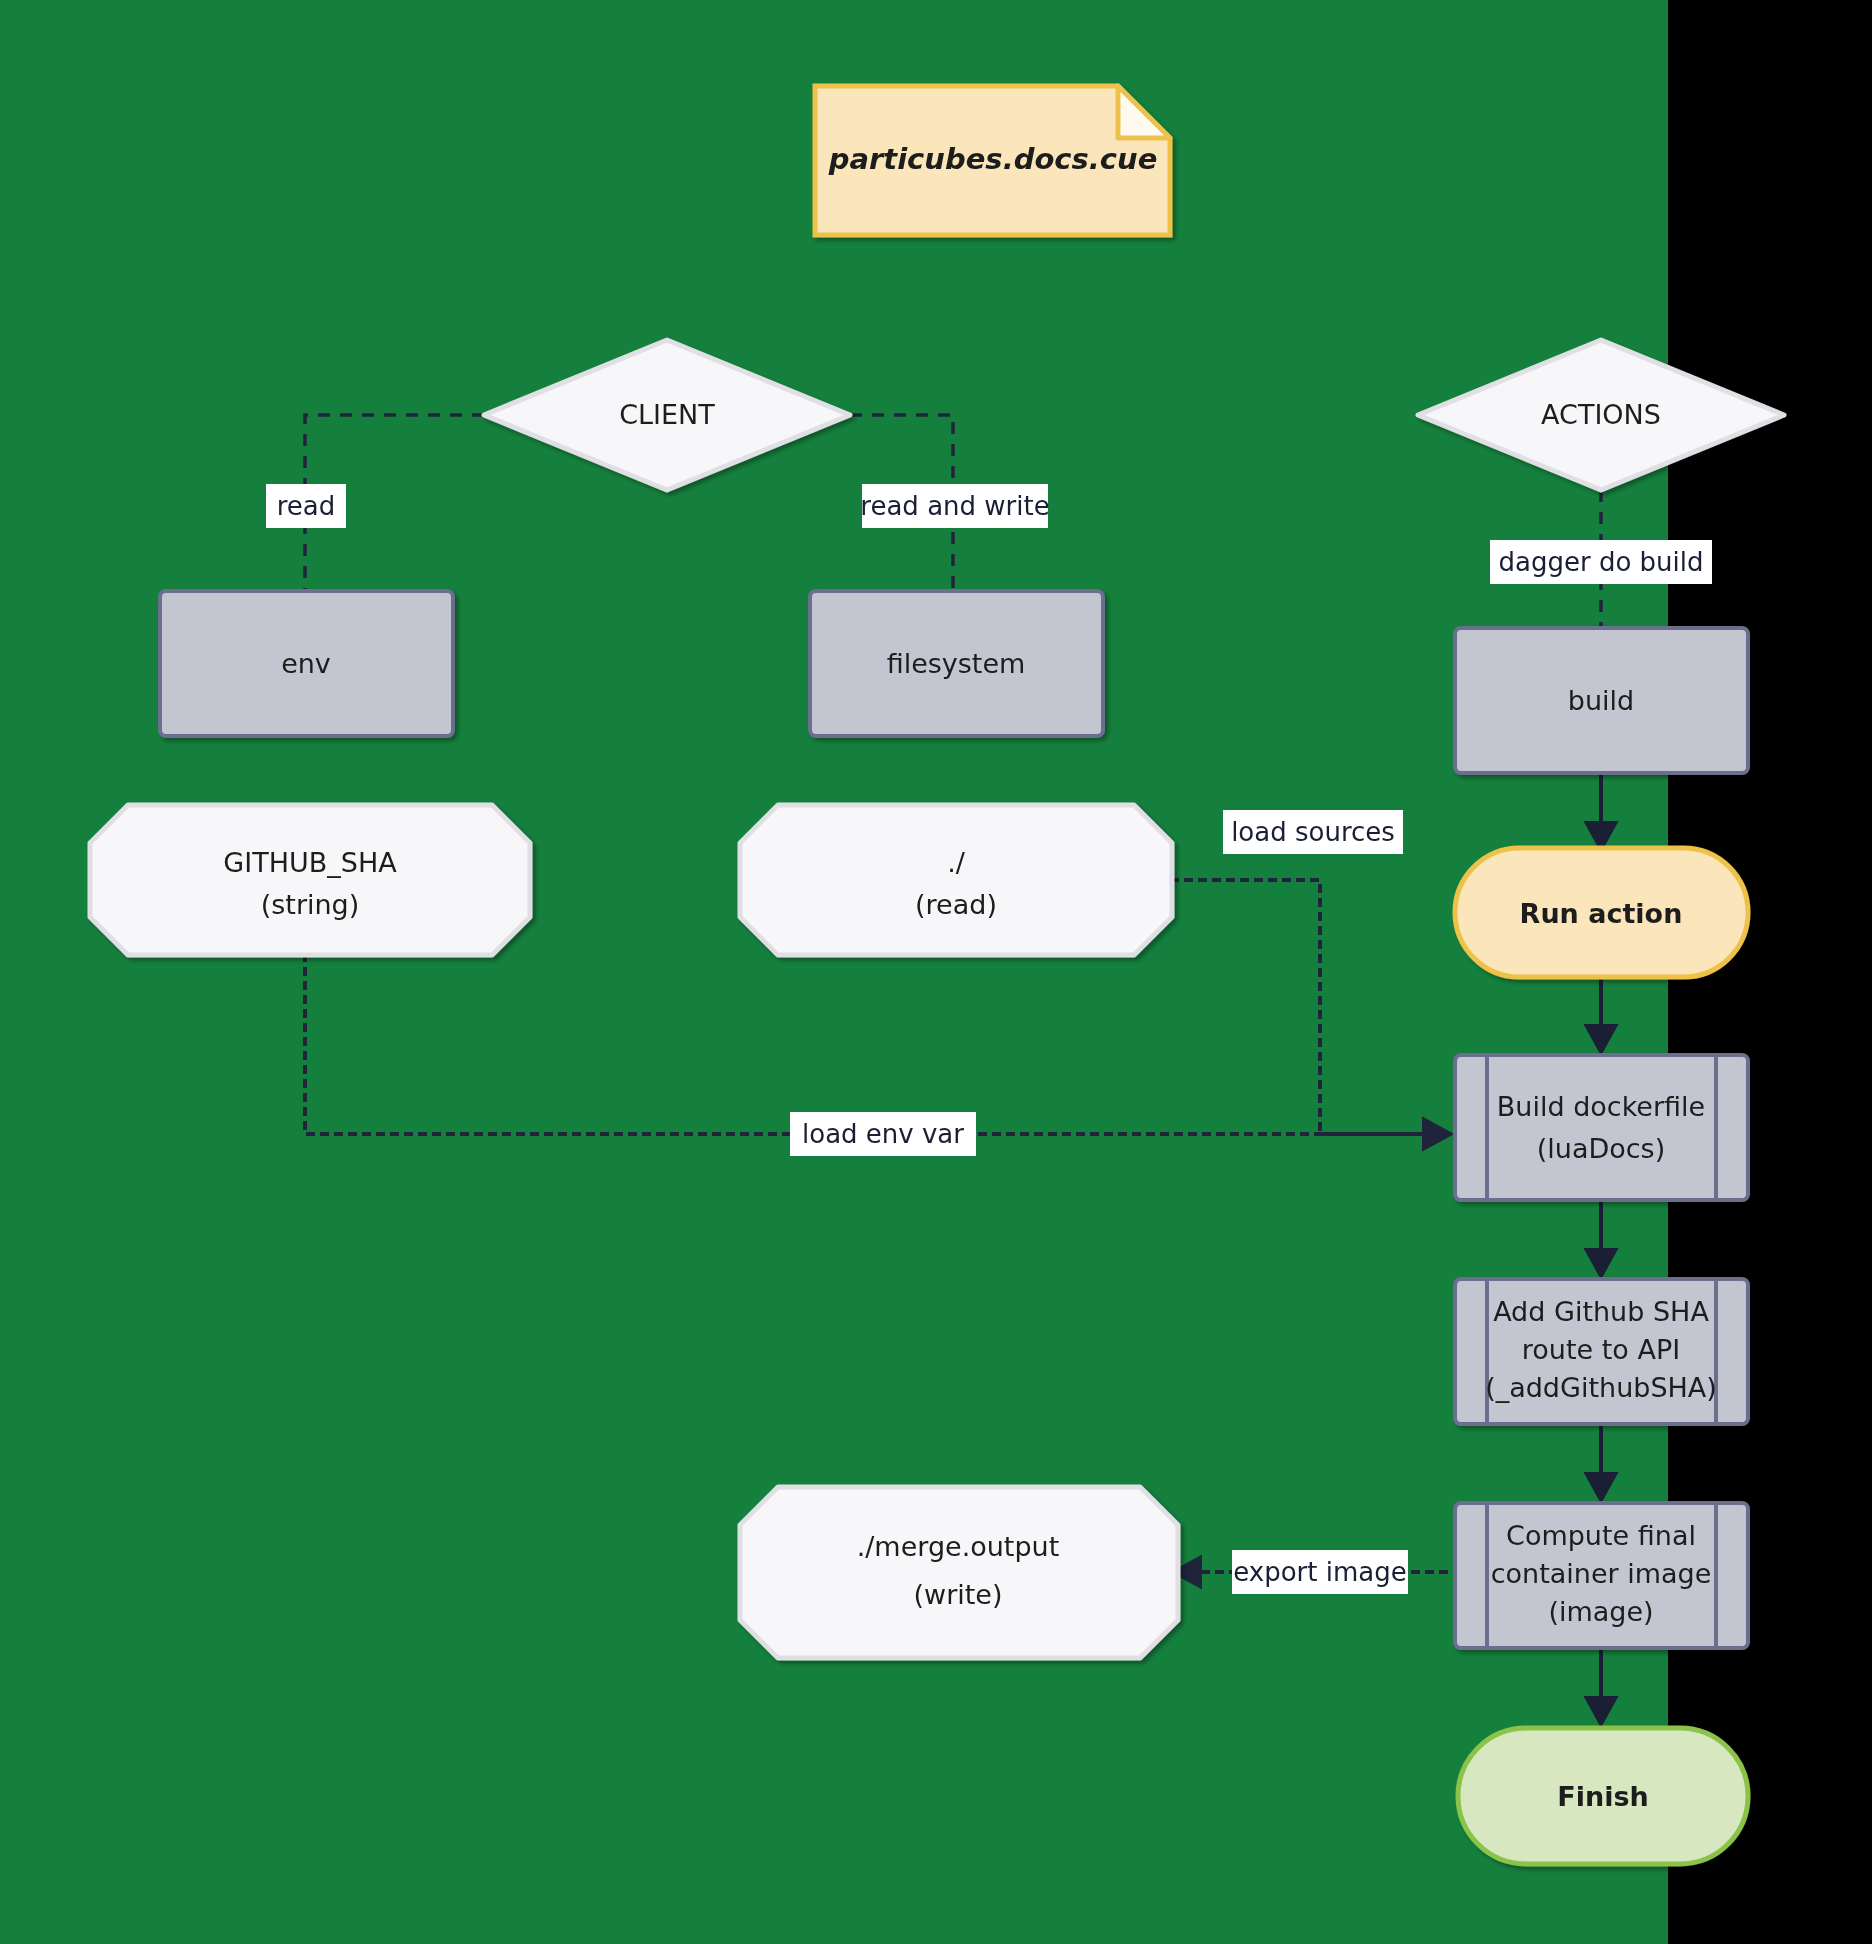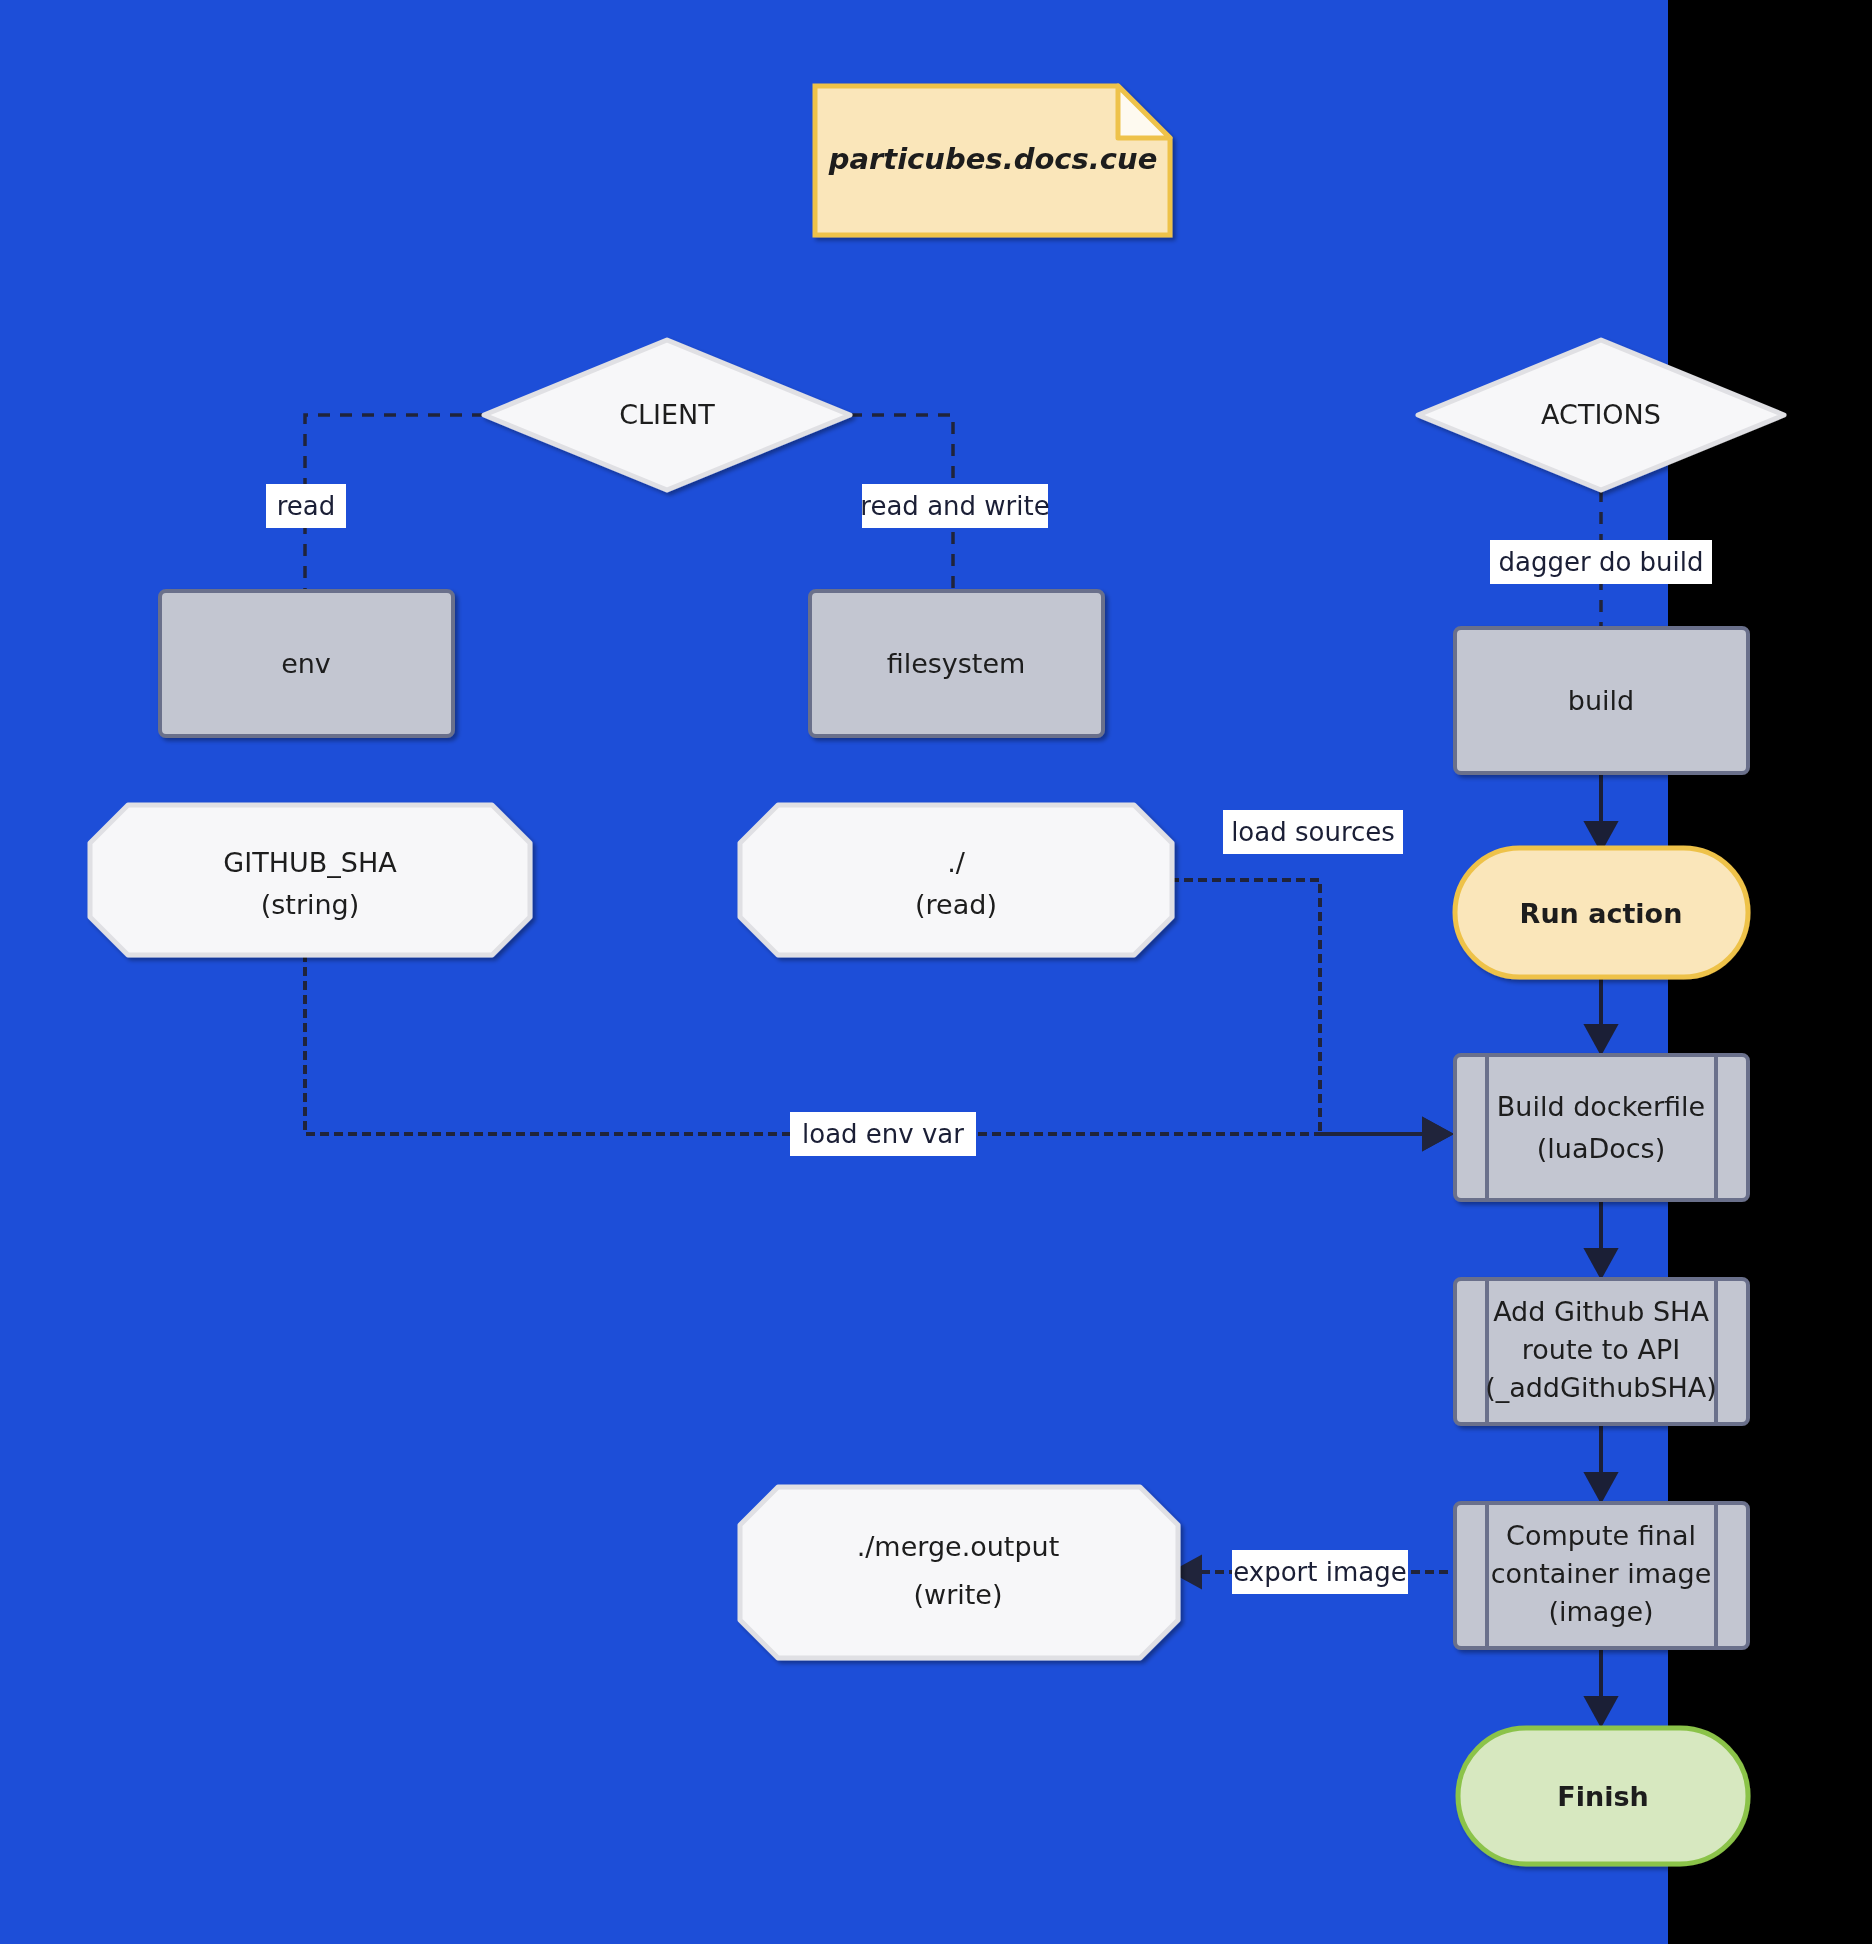--- a/index.html
+++ b/index.html
@@ -1,17 +1,17 @@
 <!DOCTYPE html>
 <html><head>
 <meta charset="utf-8">
 <style>
   html,body{margin:0;padding:0;background:#000;}
   body{width:1872px;height:1944px;overflow:hidden;font-family:"DejaVu Sans","Liberation Sans",sans-serif;}
-  #stage{position:relative;width:1668px;height:1944px;background:#1d4ed8;}
+  #stage{position:relative;width:1668px;height:1944px;background:#15803d;}
   svg{position:absolute;top:0;left:0;width:1872px;height:1944px;}
   .node-text{font-family:"DejaVu Sans","Liberation Sans",sans-serif;font-size:27px;fill:#1d1d1d;text-anchor:middle;dominant-baseline:middle;}
   .node-text-bold{font-family:"DejaVu Sans","Liberation Sans",sans-serif;font-size:27px;font-weight:bold;fill:#1d1d1d;text-anchor:middle;dominant-baseline:middle;}
   .note-text{font-family:"DejaVu Sans","Liberation Sans",sans-serif;font-size:29px;font-weight:bold;font-style:italic;fill:#1d1d1d;text-anchor:middle;dominant-baseline:middle;}
   .edge-label-text{font-family:"DejaVu Sans","Liberation Sans",sans-serif;font-size:26px;fill:#1b1f36;text-anchor:middle;dominant-baseline:middle;}
   .edge-dashed{fill:none;stroke:#20243b;stroke-width:3.5;stroke-dasharray:12 10;}
   .edge-dotted{fill:none;stroke:#20243b;stroke-width:4;stroke-dasharray:5 9;stroke-linecap:square;}
   .edge-solid{fill:none;stroke:#1b1f36;stroke-width:4;}
   .shape-gray{fill:#c3c6d1;stroke:#6a708b;stroke-width:4;}
   .shape-white{fill:#f7f7f9;stroke:#e0e0e4;stroke-width:5;}

